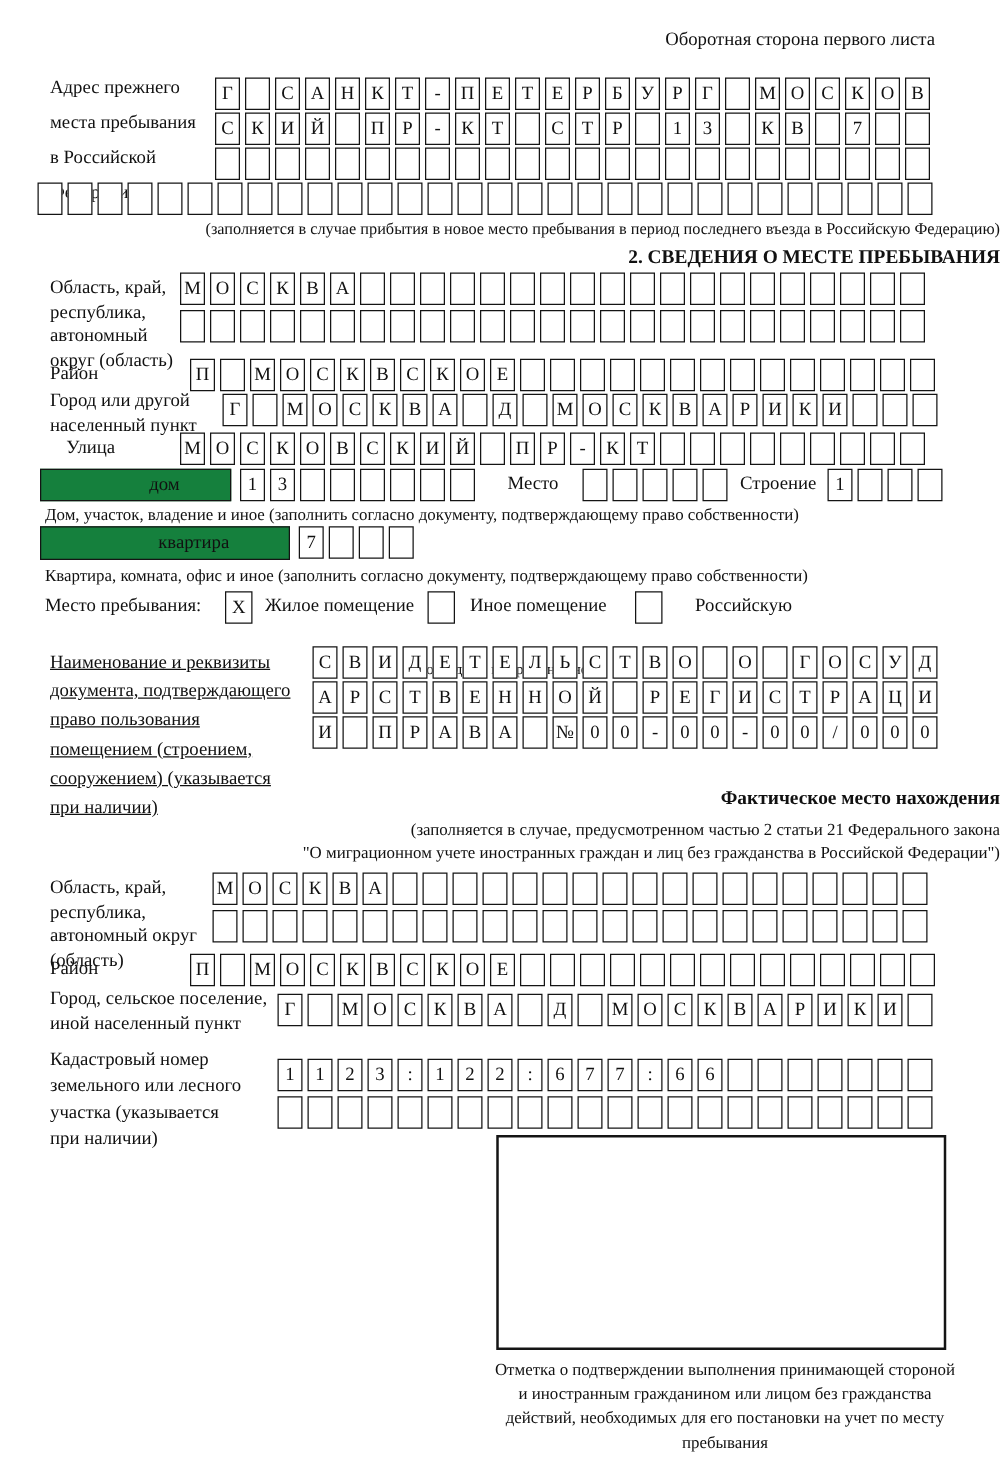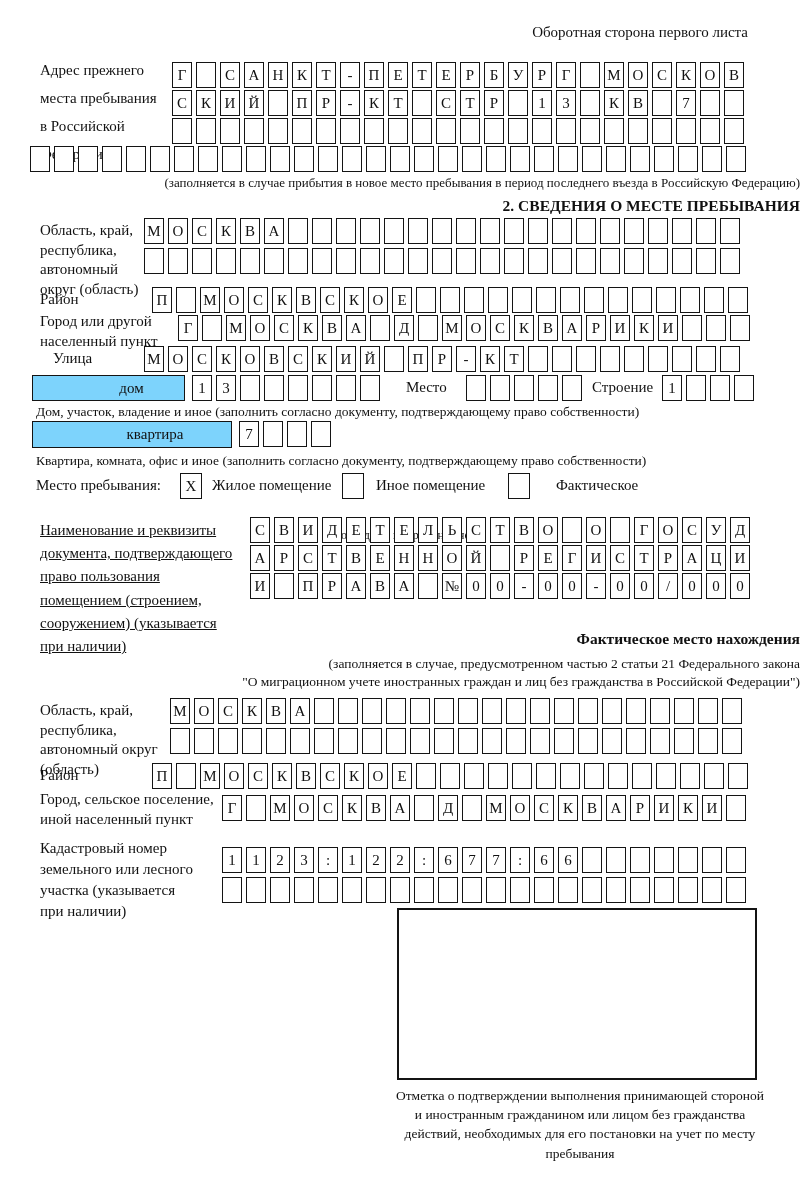--- a/index.html
+++ b/index.html
@@ -32,21 +32,21 @@
     margin-right:4px;
     border:1.5px solid #141414;
     display:flex; align-items:center; justify-content:center;
     font-size:15px; font-family:"Liberation Serif","DejaVu Serif",serif;
     background:#fff;
   }
   .bigbox {
     box-sizing:border-box;
     border:1.5px solid #141414;
     display:flex; align-items:center; justify-content:center;
-    font-size:15px; background:#7dd3fc;padding-left:46px;
+    font-size:15px; background:#15803d;padding-left:46px;
   }
   .checkbox {
     box-sizing:border-box;
     width:22px; height:26px;
     border:1.5px solid #141414;
     display:flex; align-items:center; justify-content:center;
     font-size:15px; background:#fff;
   }
   .inline-label { font-size:15px; }
   .stamp-box {
@@ -363,21 +363,21 @@
       <span class="cell"></span>
     </div>
   <div class="abs note" style="left:36px; top:453px; font-size:13.5px;">Квартира, комната, офис и иное (заполнить согласно документу, подтверждающему право собственности)</div>
 
   <div class="abs inline-label" style="left:36px; top:477px;">Место пребывания:</div>
   <div class="abs checkbox" style="left:180px; top:473px;">X</div>
   <div class="abs inline-label" style="left:212px; top:477px;">Жилое помещение</div>
   <div class="abs checkbox" style="left:342px; top:473px;"></div>
   <div class="abs inline-label" style="left:376px; top:477px;">Иное помещение</div>
   <div class="abs checkbox" style="left:508px; top:473px;"></div>
-  <div class="abs inline-label" style="left:556px; top:477px;">Фактическое</div>
+  <div class="abs inline-label" style="left:556px; top:477px;">Российскую</div>
   <div class="abs note" style="left:230px; top:528px; width:250px; text-align:right; font-size:12px;">(Необходимо выбрать нужное)</div>
 
   <div class="abs label mid" style="left:40px; top:519px; width:210px;">Наименование и реквизиты
 документа, подтверждающего
 право пользования
 помещением (строением,
 сооружением) (указывается
 при наличии)</div>
   <div class="abs cellrow" style="left:250px; top:517px;">
       <span class="cell">С</span>

